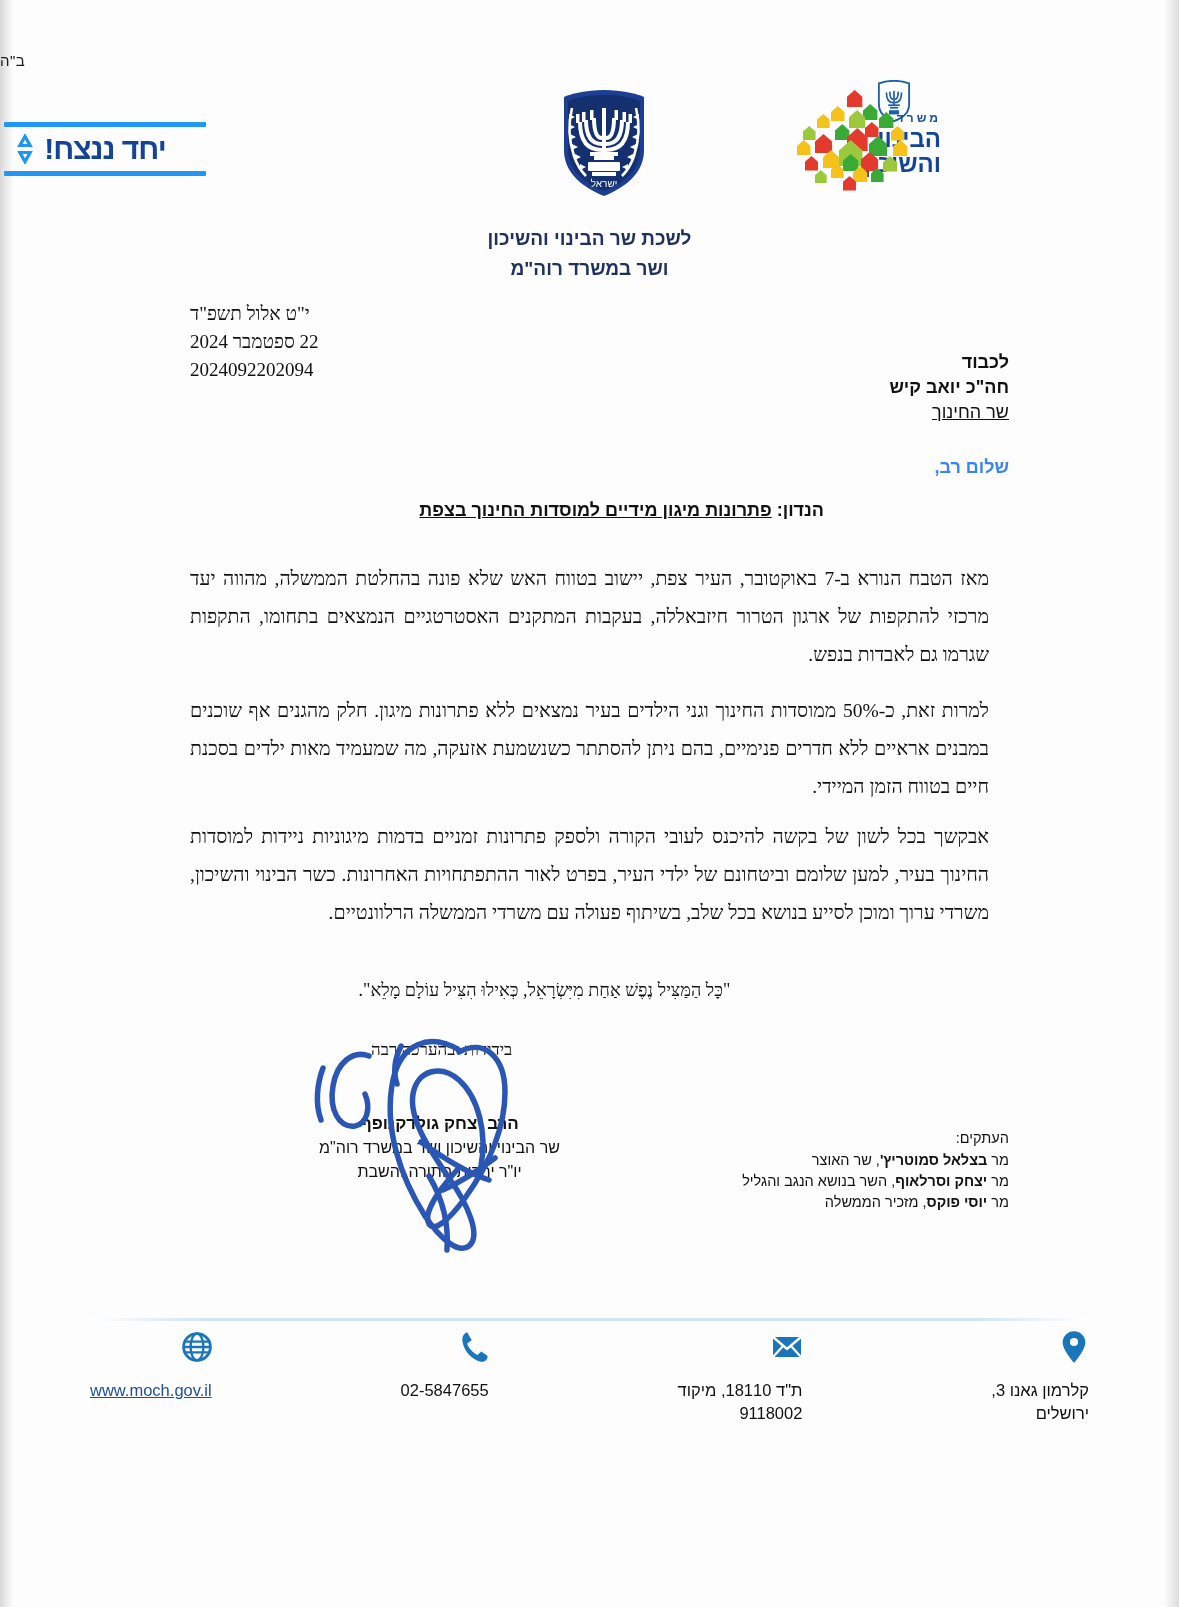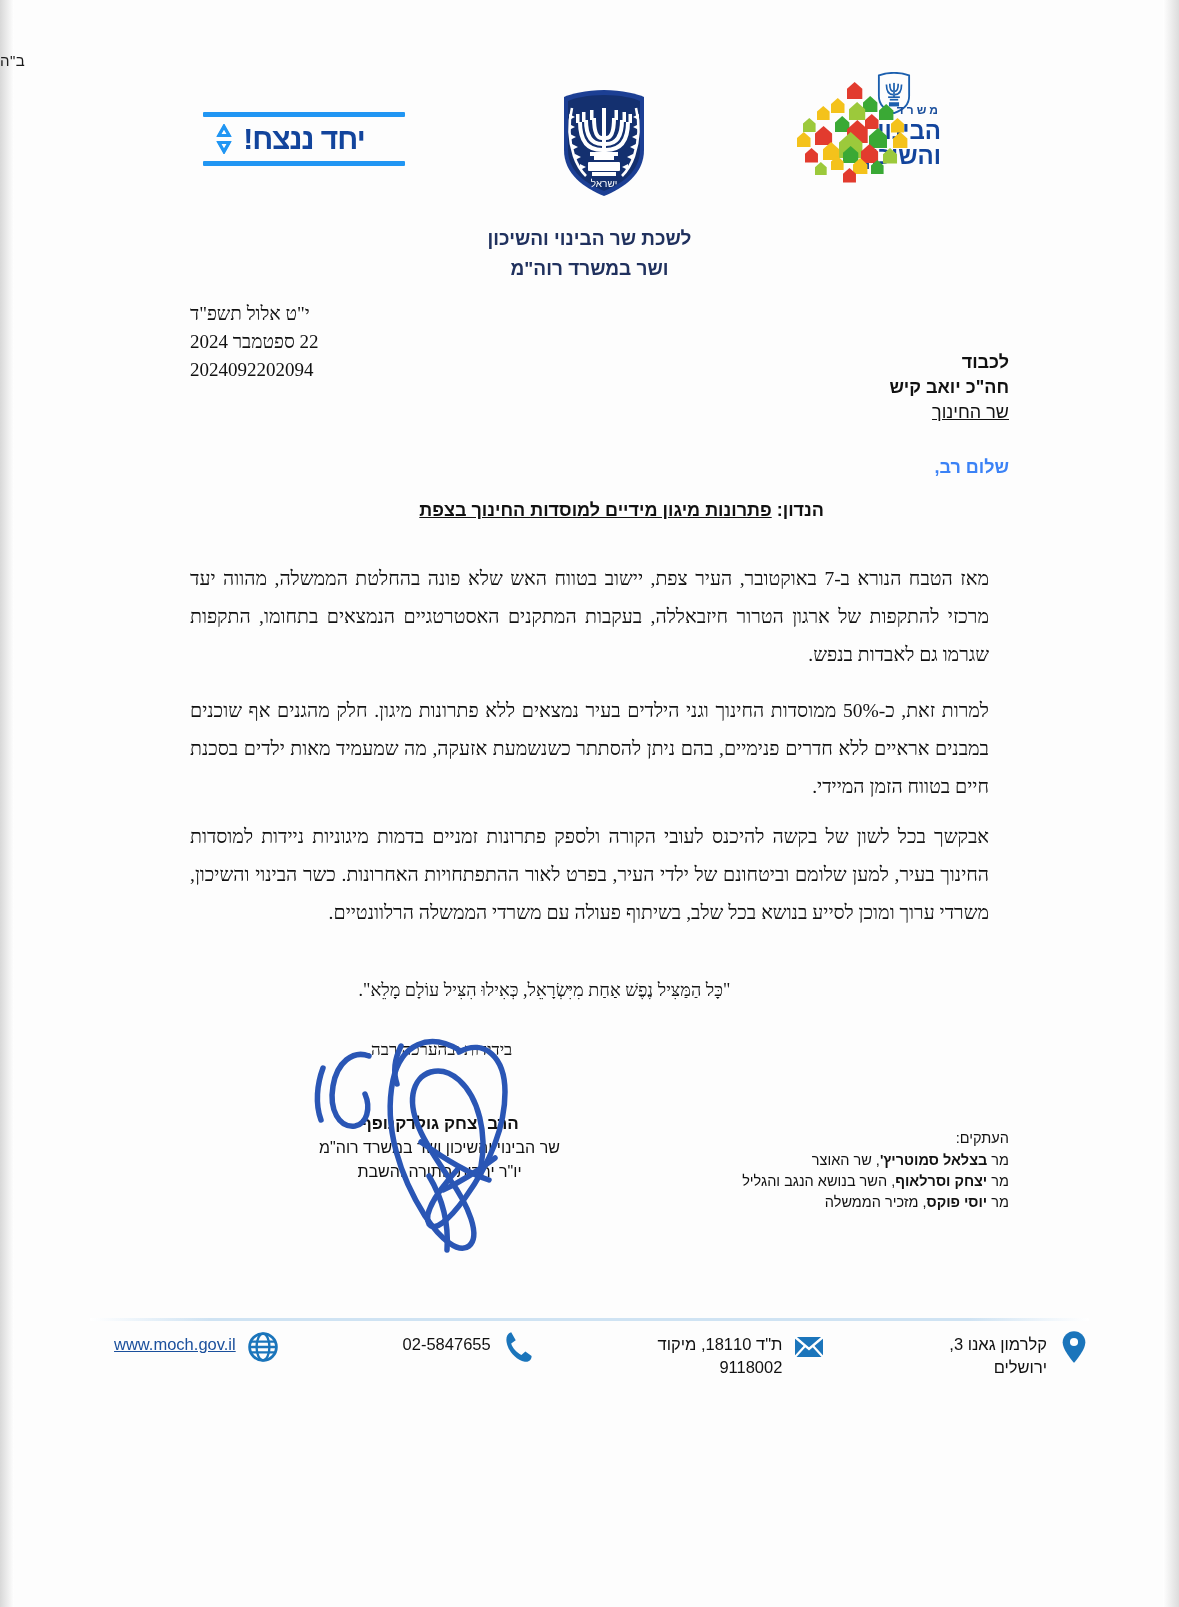--- a/index.html
+++ b/index.html
@@ -38,22 +38,22 @@
     top: 52px; left: 0; right: 86px;
     text-align: left;
     font-size: 15px;
     color: #1a1a1a;
     letter-spacing: 0.5px;
   }
 
   
   .logo-yachad {
     position: absolute;
-    top: 108px; left: 0; right: 770px;
-    display: flex; justify-content: flex-start;
+    top: 118px; left: 0; right: 770px;
+    display: flex; justify-content: flex-end;
   }
   .yachad-box { position: relative; width: 210px; height: 62px; }
   .yachad-bar {
     position: absolute; left: 4px; right: 4px; height: 5px;
     background: #2196f3; border-radius: 1px;
   }
   .yachad-bar.top { top: 4px; }
   .yachad-bar.bottom { bottom: 4px; }
   .yachad-text {
     position: absolute; left: 0; right: 0; top: 11px;
@@ -68,21 +68,21 @@
   }
 
   .logo-emblem {
     position: absolute;
     top: 88px; left: 0; right: 0;
     display: flex; justify-content: center; padding-left: 28px;
   }
 
   .logo-moch {
     position: absolute;
-    top: 76px; right: 150px;
+    top: 84px; right: 150px;
     width: 230px; height: 110px;
   }
   .moch-words {
     position: absolute; right: 88px; top: 28px;
     text-align: right; line-height: 1;
   }
   .moch-small {
     font-size: 12px; color: #1b4f9c; letter-spacing: 3px;
     font-weight: bold; margin-bottom: 2px;
   }
@@ -208,23 +208,22 @@
   .footer {
     position: absolute;
     top: 1330px; right: 90px; left: 90px;
     display: flex;
     flex-direction: row;
     justify-content: space-between;
     align-items: flex-start;
     direction: rtl;
   }
   .f-item {
-    display: flex; flex-direction: row; align-items: flex-start;
+    display: flex; flex-direction: column; align-items: flex-start;
     gap: 12px;
-    margin-left: 24px;
   }
   .f-icon { flex: 0 0 auto; width: 30px; height: 34px; color: #1b75bb; }
   .f-text {
     font-size: 16.5px; color: #111; line-height: 23px; text-align: right;
     padding-top: 3px;
   }
   .f-text.ltr { direction: ltr; text-align: left; }
   .f-link { color: #1a4f9c; text-decoration: underline; }
 </style>
 </head>

